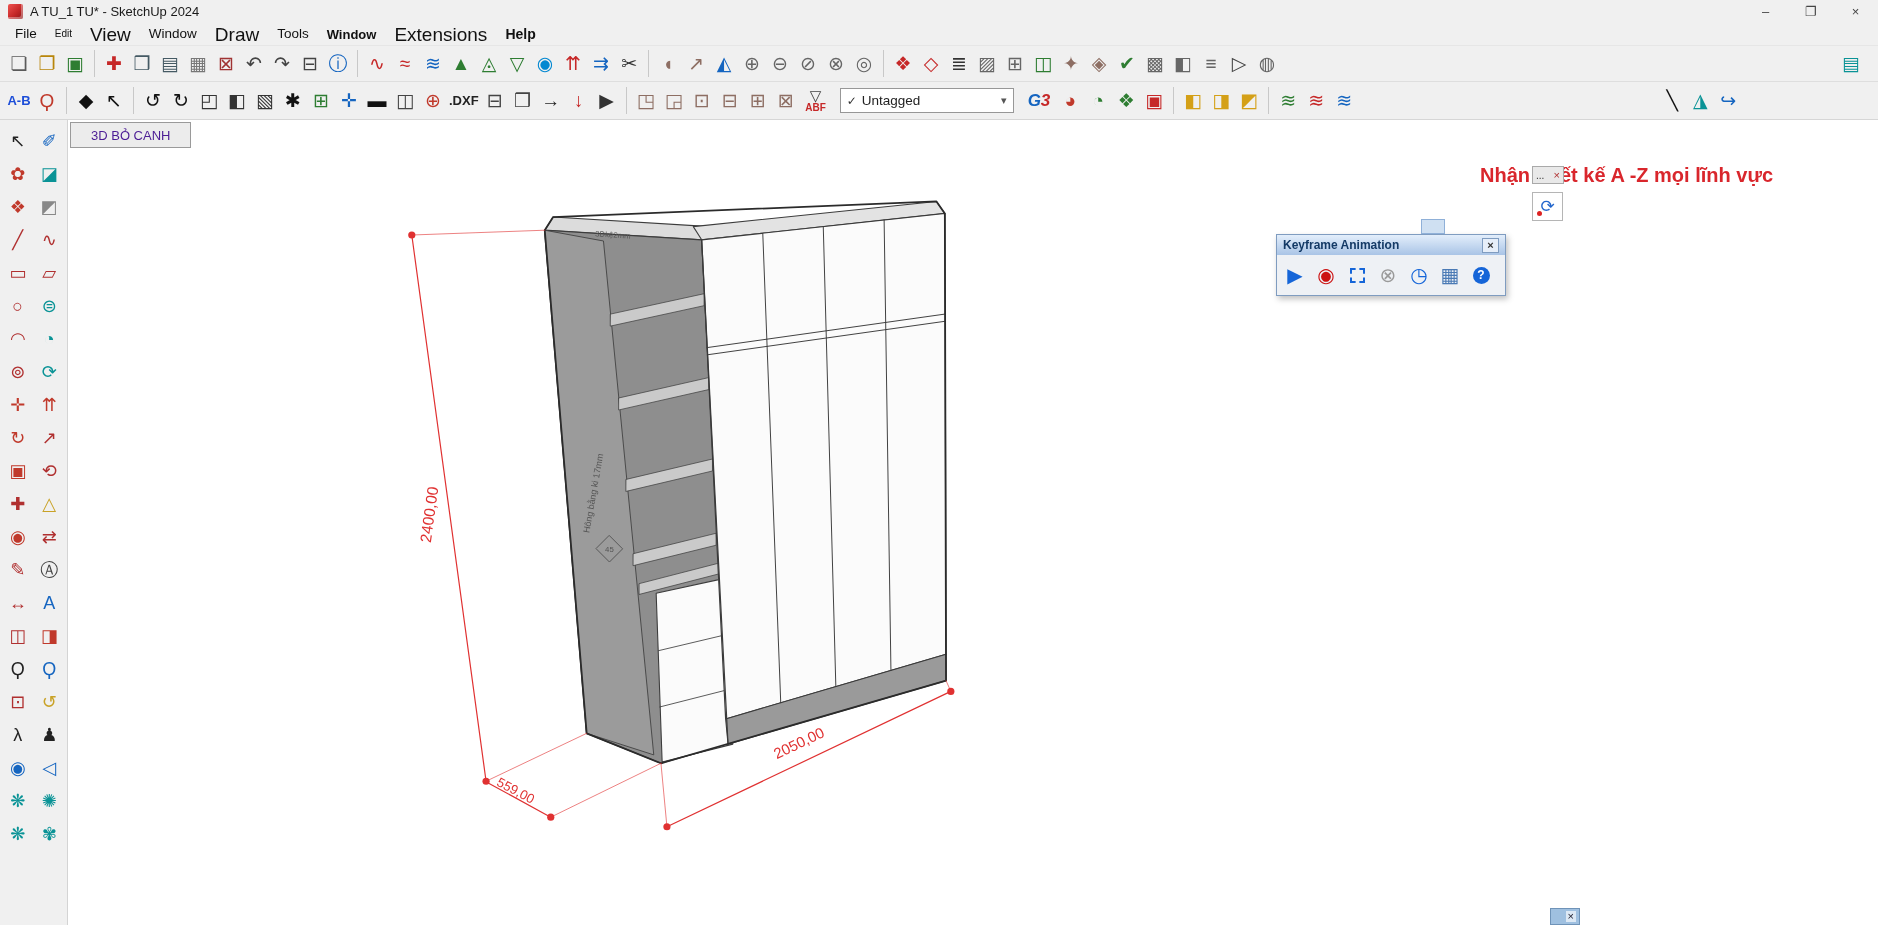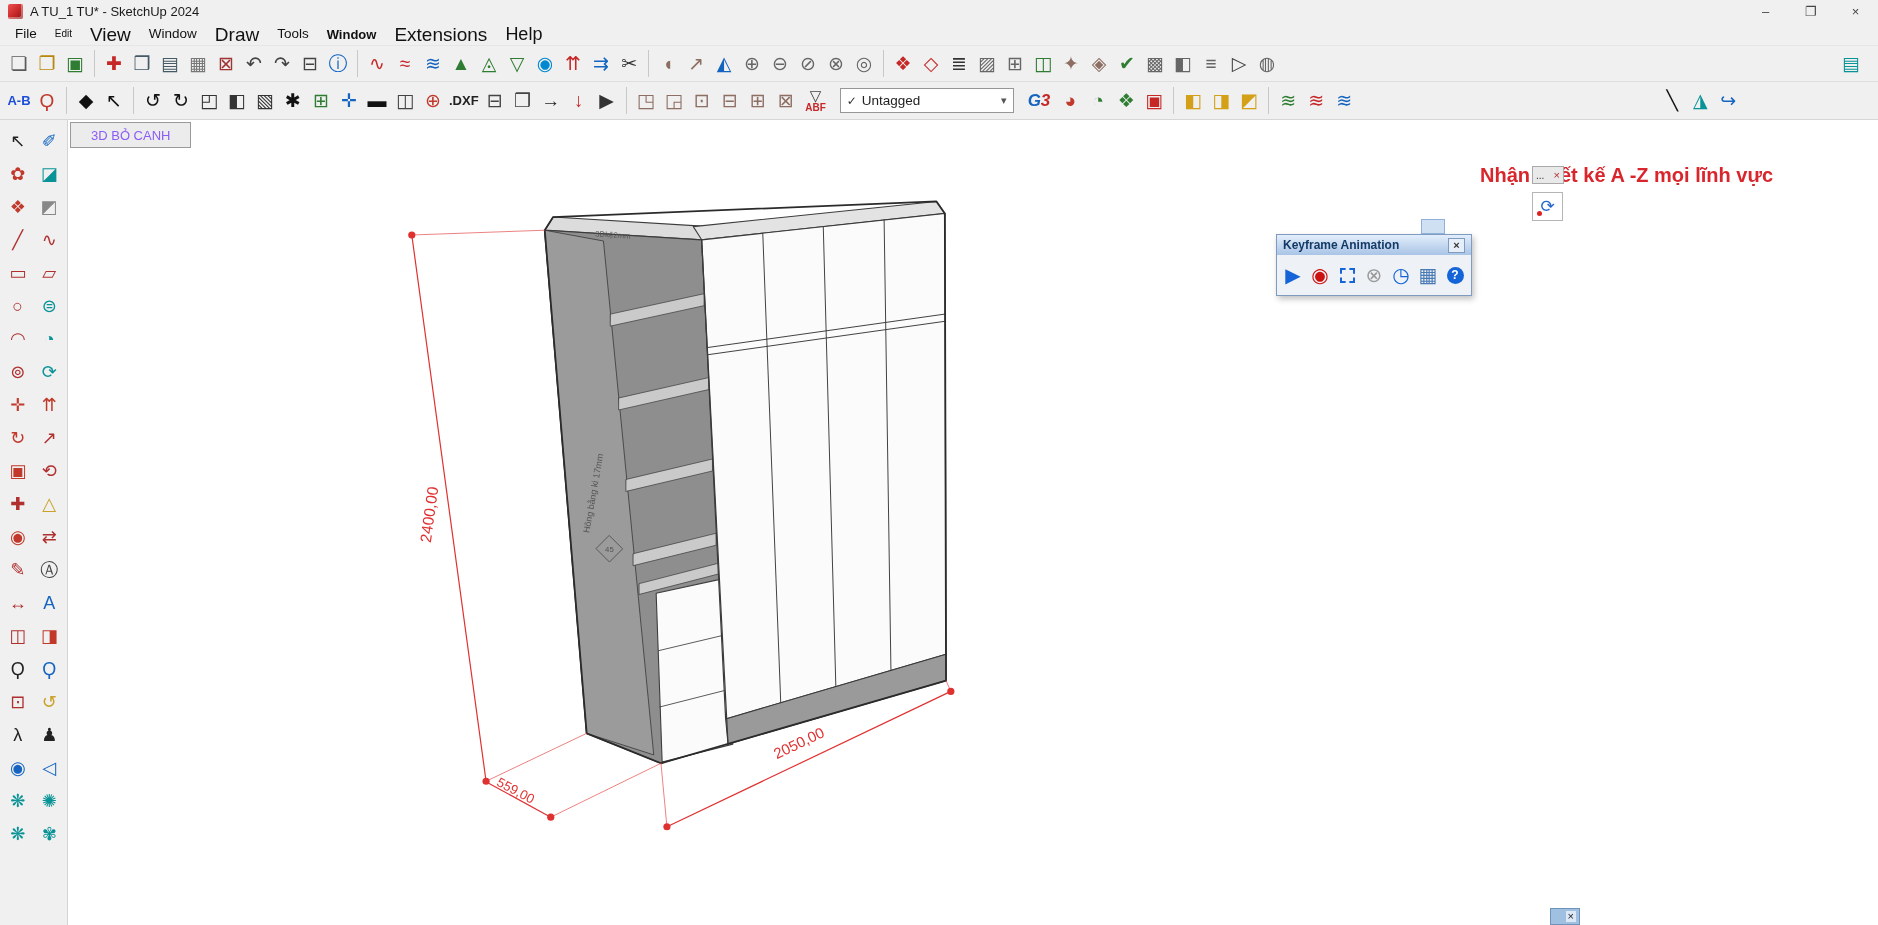--- a/index.html
+++ b/index.html
@@ -45,29 +45,29 @@
   .main{display:flex;height:805px}
   .left-toolbar{width:68px;background:#f0f0f0;border-right:1px solid #d4d4d4;
     display:grid;grid-template-columns:1fr 1fr;grid-auto-rows:33px;
     padding:4px 2px;align-content:start;flex:none}
   .left-toolbar .tool-btn{width:30px;height:30px;margin:auto;min-width:0}
   .left-toolbar .glyph{font-size:18px}
   .canvas{position:relative;flex:1;background:#ffffff;overflow:hidden}
   
   .scene-tabs{position:absolute;top:2px;left:2px;display:flex;z-index:5}
   .scene-tab{height:26px;padding:0 20px;background:#ececec;border:1px solid #9a9a9a;
-    display:flex;align-items:center;font-size:13px;color:#8b5cf6;white-space:nowrap}
+    display:flex;align-items:center;font-size:13px;color:#4c1d95;white-space:nowrap}
   
   svg.model{position:absolute;left:0;top:0;z-index:1}
   
   .promo{position:absolute;left:1412px;top:42px;z-index:2;color:#d9262c;font-weight:bold;
     font-size:20px;line-height:27px;white-space:nowrap}
   .promo .gap{display:inline-block;width:36px}
   
-  .keyframe{position:absolute;left:1208px;top:114px;width:196px;z-index:6;
+  .keyframe{position:absolute;left:1208px;top:114px;width:230px;z-index:6;
     border:1px solid #7f9cc0;background:#eef1f5;box-shadow:2px 3px 6px rgba(0,0,0,.25)}
   .kf-title{height:20px;background:linear-gradient(#e3eefb,#a9c4e6);display:flex;
     align-items:center;padding:0 6px;font-size:12px;font-weight:bold;color:#143a66}
   .kf-close{margin-left:auto;width:17px;height:15px;background:#e6eef9;border:1px solid #7f9cc0;
     font-size:11px;display:flex;align-items:center;justify-content:center;color:#333}
   .kf-body{display:flex;align-items:center;padding:5px 4px;gap:3px;height:40px}
   .kf-btn{width:28px;height:28px;display:flex;align-items:center;justify-content:center;border-radius:2px}
   .kf-btn .glyph{font-size:20px}
   .marquee-box{width:15px;height:15px;border:2px dashed #1565d8}
   .help-badge{width:17px;height:17px;border-radius:50%;background:#1565d8;color:#fff;
@@ -121,21 +121,21 @@
     <div class="menu-item">
       <span class="glyph txt" style="font-weight:normal;font-size:13.5px">Tools</span>
     </div>
     <div class="menu-item">
       <span class="glyph txt" style="font-weight:bold;font-size:13px">Window</span>
     </div>
     <div class="menu-item">
       <span class="glyph txt" style="font-weight:normal;font-size:19px">Extensions</span>
     </div>
     <div class="menu-item">
-      <span class="glyph txt" style="font-weight:normal;font-size:18px">Help</span>
+      <span class="glyph txt" style="font-weight:bold;font-size:14px">Help</span>
     </div>
   </div>
 
 <div class="toolbar" id="toolbar-top">
 
 <div class="tool-btn">
       <span class="glyph" style="color: rgb(90, 90, 90);">❏</span>
     </div>
     <div class="tool-btn">
       <span class="glyph" style="color: rgb(184, 134, 11);">❐</span>

